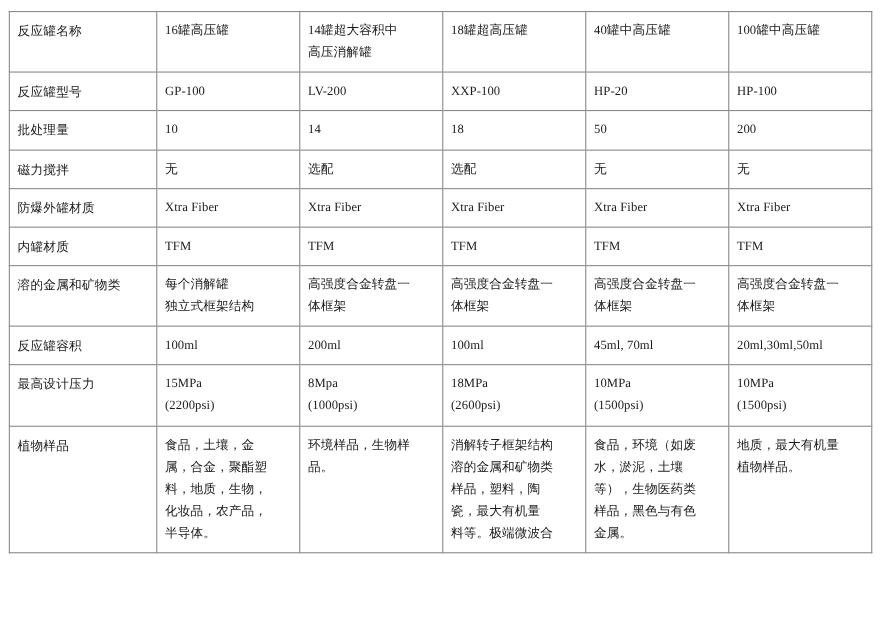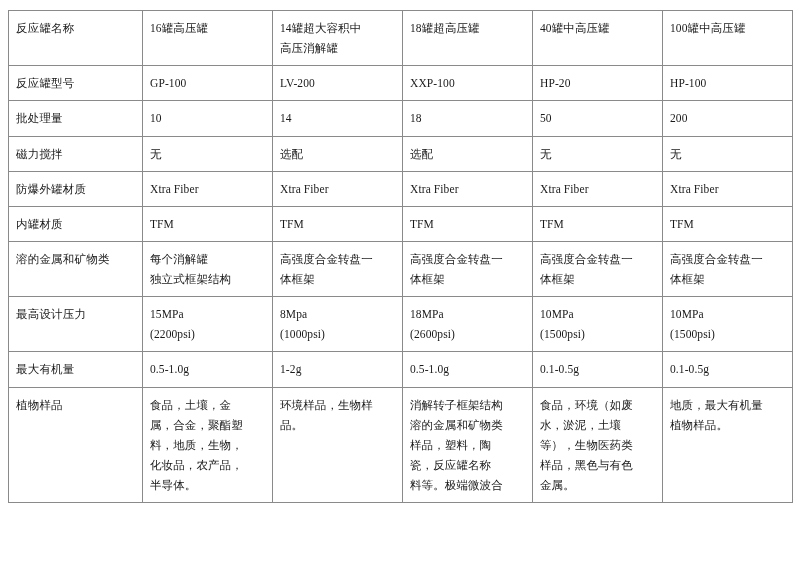--- a/index.html
+++ b/index.html
@@ -205,20 +205,40 @@
             <span class="linewrap">高强度合金转盘一</span>
             <span class="linewrap">体框架</span>
           </td>
           <td class="val">
             <span class="linewrap">高强度合金转盘一</span>
             <span class="linewrap">体框架</span>
           </td>
         </tr>
         <tr>
           <td class="label">
+            <span class="linewrap">反应罐容积</span>
+          </td>
+          <td class="val">
+            <span class="linewrap">100ml</span>
+          </td>
+          <td class="val">
+            <span class="linewrap">200ml</span>
+          </td>
+          <td class="val">
+            <span class="linewrap">100ml</span>
+          </td>
+          <td class="val">
+            <span class="linewrap">45ml, 70ml</span>
+          </td>
+          <td class="val">
+            <span class="linewrap">20ml,30ml,50ml</span>
+          </td>
+        </tr>
+        <tr>
+          <td class="label">
             <span class="linewrap">最高设计压力</span>
           </td>
           <td class="val">
             <span class="linewrap">15MPa</span>
             <span class="linewrap">(2200psi)</span>
           </td>
           <td class="val">
             <span class="linewrap">8Mpa</span>
             <span class="linewrap">(1000psi)</span>
           </td>
@@ -226,40 +246,20 @@
             <span class="linewrap">18MPa</span>
             <span class="linewrap">(2600psi)</span>
           </td>
           <td class="val">
             <span class="linewrap">10MPa</span>
             <span class="linewrap">(1500psi)</span>
           </td>
           <td class="val">
             <span class="linewrap">10MPa</span>
             <span class="linewrap">(1500psi)</span>
-          </td>
-        </tr>
-        <tr>
-          <td class="label">
-            <span class="linewrap">最大有机量</span>
-          </td>
-          <td class="val">
-            <span class="linewrap">0.5-1.0g</span>
-          </td>
-          <td class="val">
-            <span class="linewrap">1-2g</span>
-          </td>
-          <td class="val">
-            <span class="linewrap">0.5-1.0g</span>
-          </td>
-          <td class="val">
-            <span class="linewrap">0.1-0.5g</span>
-          </td>
-          <td class="val">
-            <span class="linewrap">0.1-0.5g</span>
           </td>
         </tr>
         <tr>
           <td class="label">
             <span class="linewrap">植物样品</span>
           </td>
           <td class="val">
             <span class="linewrap">食品，土壤，金</span>
             <span class="linewrap">属，合金，聚酯塑</span>
             <span class="linewrap">料，地质，生物，</span>
@@ -267,21 +267,21 @@
             <span class="linewrap">半导体。</span>
           </td>
           <td class="val">
             <span class="linewrap">环境样品，生物样</span>
             <span class="linewrap">品。</span>
           </td>
           <td class="val">
             <span class="linewrap">消解转子框架结构</span>
             <span class="linewrap">溶的金属和矿物类</span>
             <span class="linewrap">样品，塑料，陶</span>
-            <span class="linewrap">瓷，反应罐名称</span>
+            <span class="linewrap">瓷，最大有机量</span>
             <span class="linewrap">料等。极端微波合</span>
           </td>
           <td class="val">
             <span class="linewrap">食品，环境（如废</span>
             <span class="linewrap">水，淤泥，土壤</span>
             <span class="linewrap">等），生物医药类</span>
             <span class="linewrap">样品，黑色与有色</span>
             <span class="linewrap">金属。</span>
           </td>
           <td class="val">

